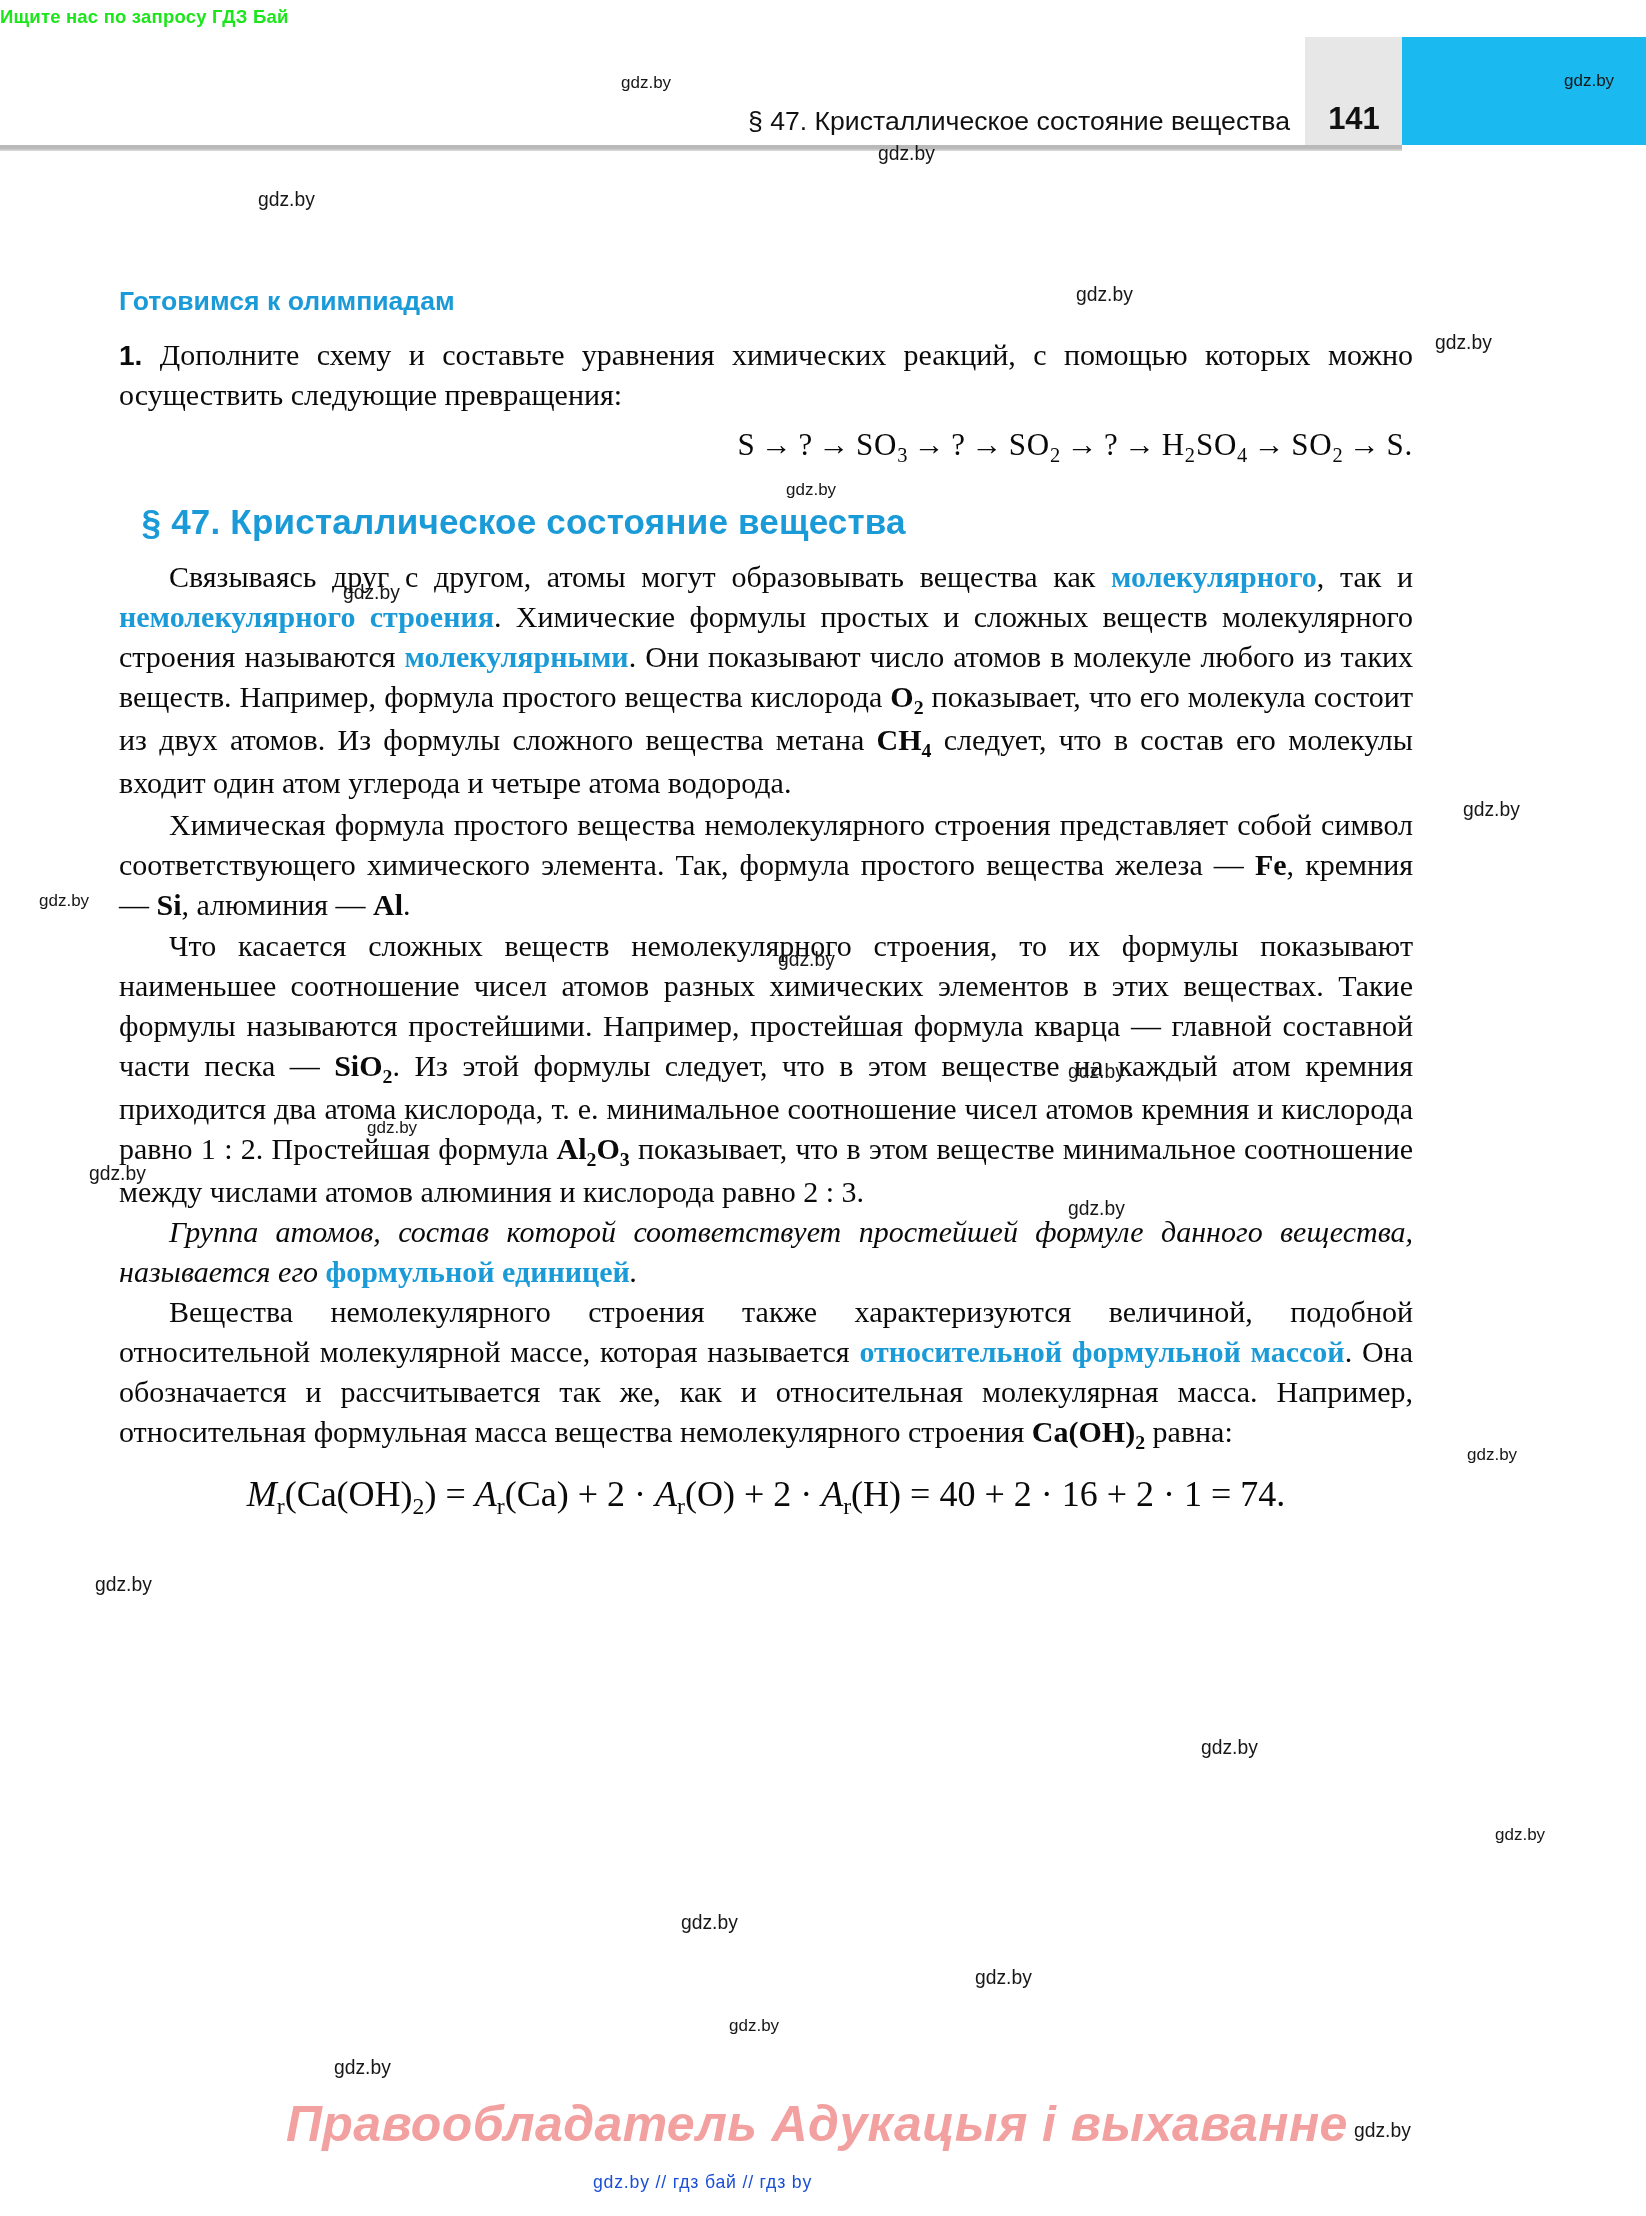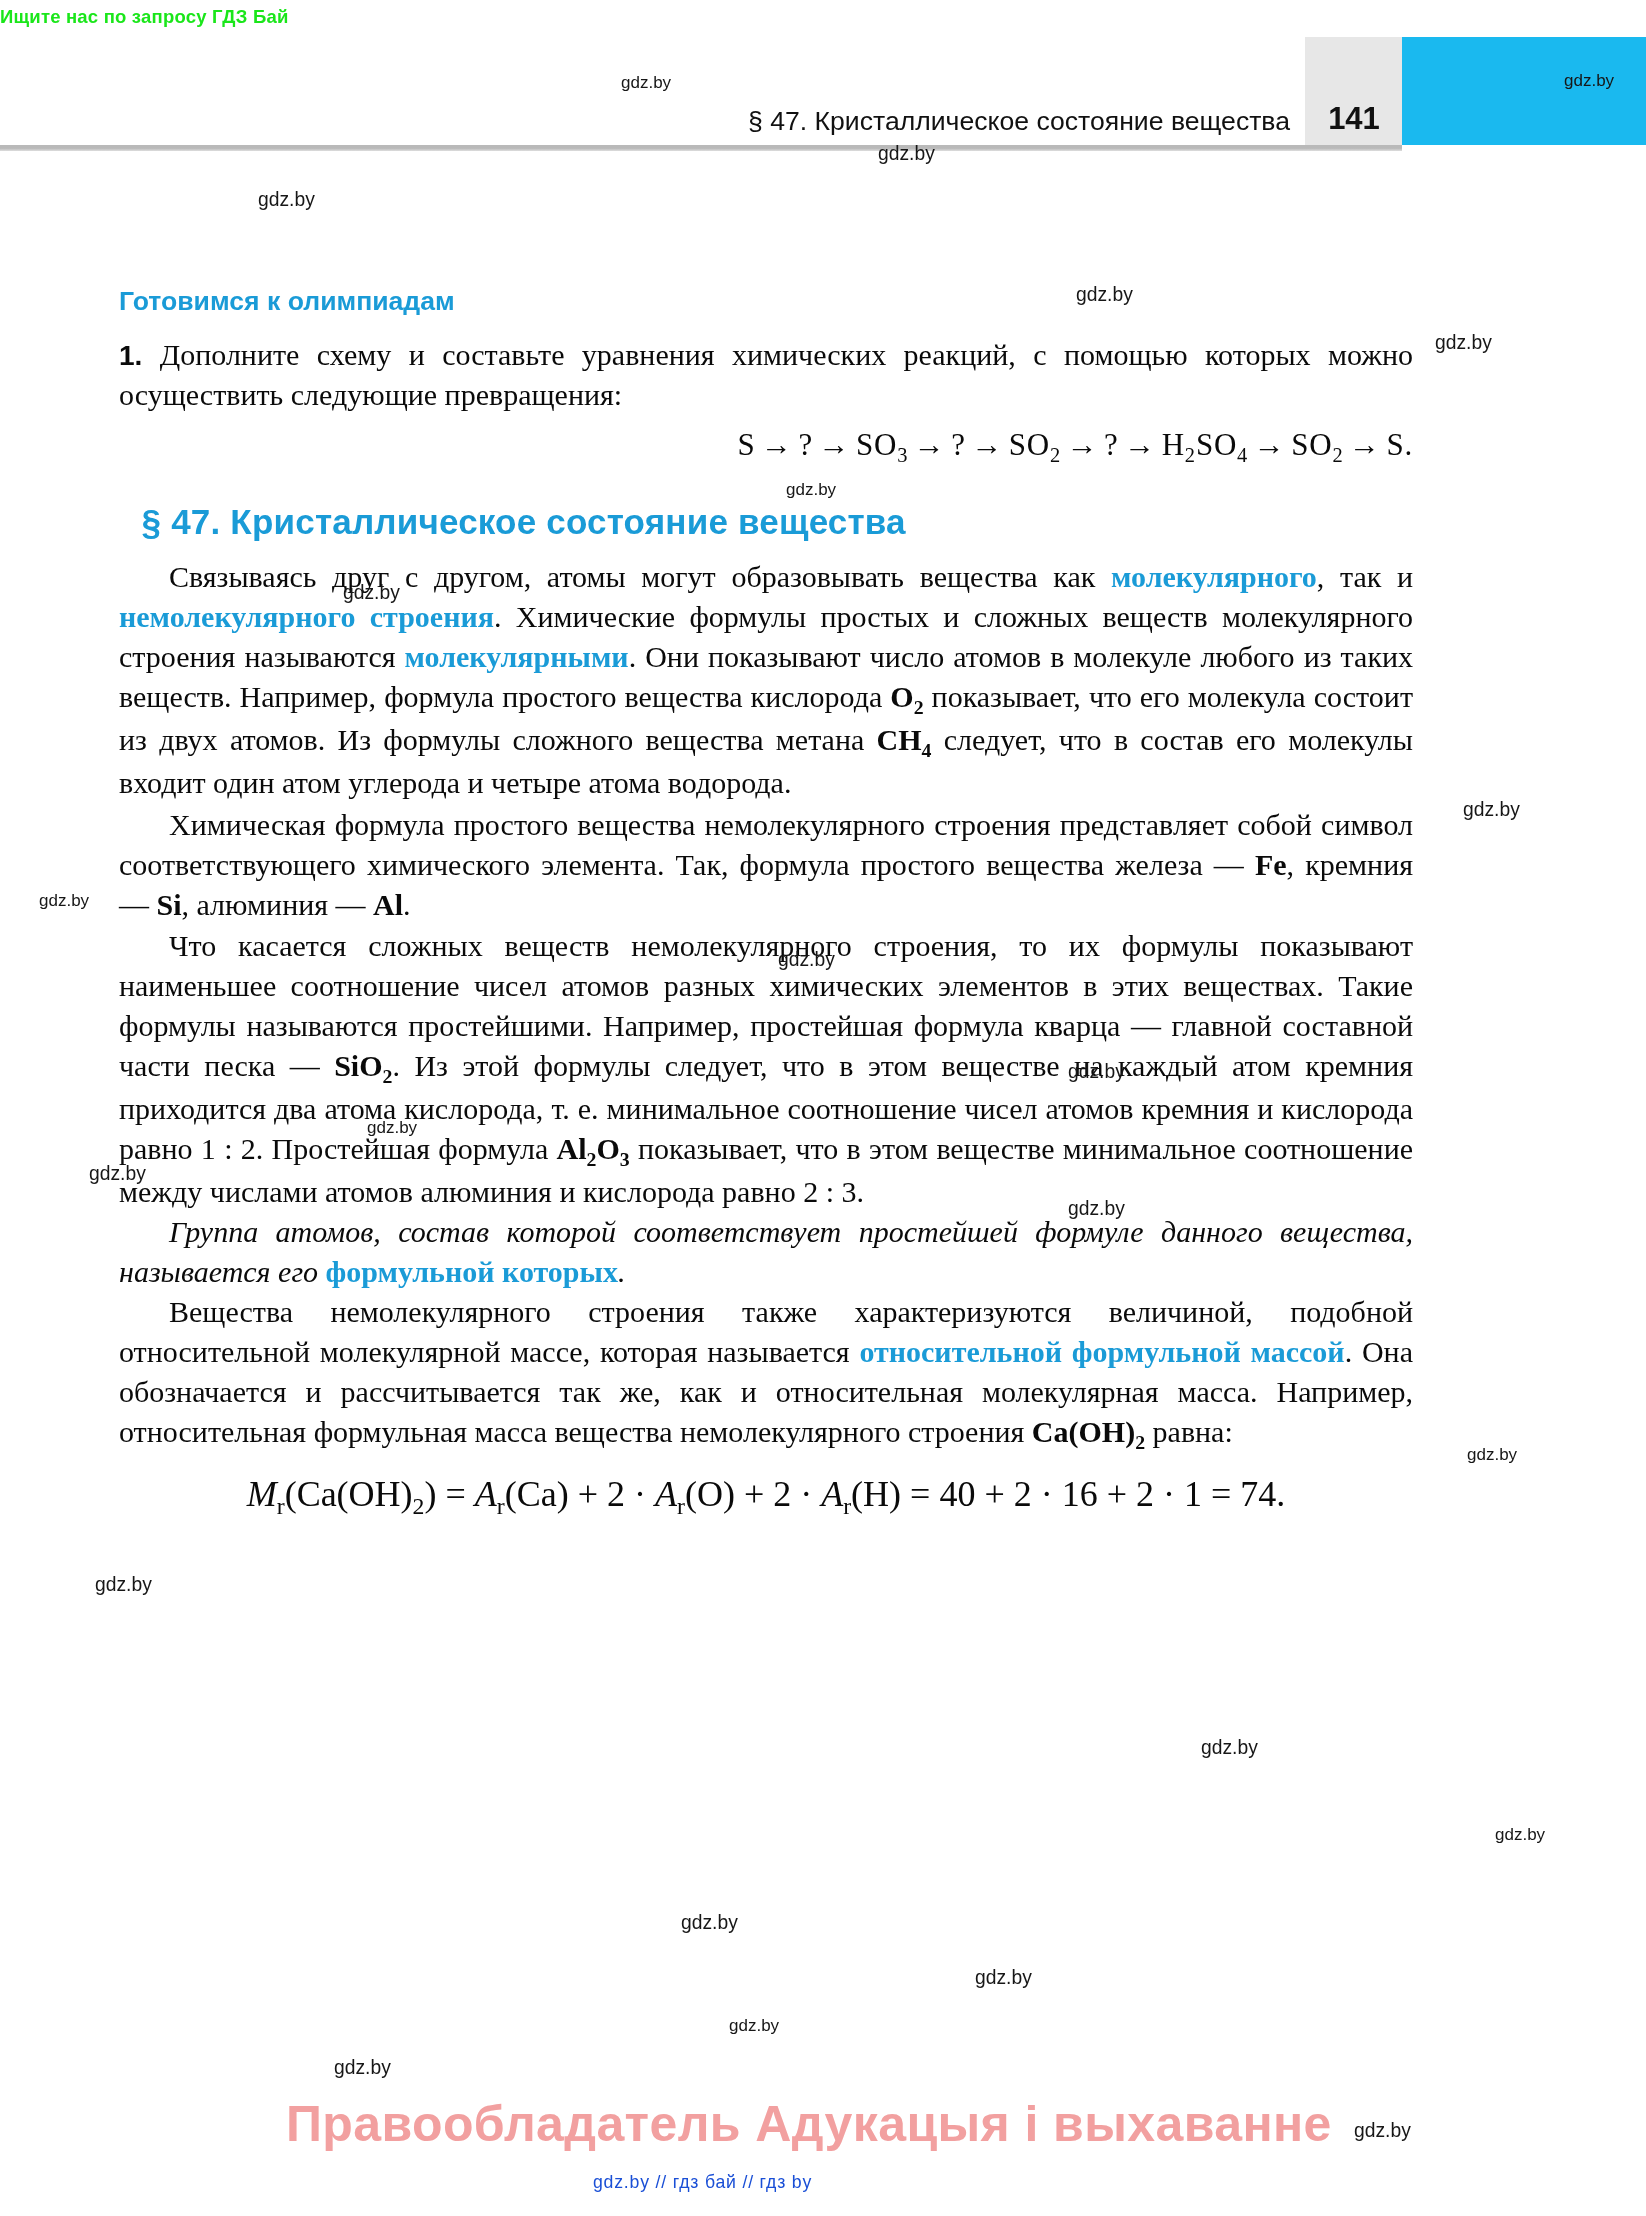--- a/index.html
+++ b/index.html
@@ -174,20 +174,21 @@
     color: #0a0a0a;
   }
   .formula-line i { font-style: italic; }
 
   
   .copyright {
     position: absolute;
     left: 286px;
     top: 2095px;
     font-family: "Liberation Sans", sans-serif;
+    font-style: italic;
     font-weight: bold;
     font-size: 50px;
     color: #f2a0a0;
     white-space: nowrap;
     letter-spacing: 0.4px;
   }
   .footer-links {
     position: absolute;
     left: 0;
     top: 2172px;
@@ -238,21 +239,21 @@
     </div>
 
     <h2 class="section-title">§ 47. Кристаллическое состояние вещества</h2>
 
     <p class="body indent"><span>Связываясь друг с другом, атомы могут образовывать вещества как </span><span class="kw">молекулярного</span><span>, так и </span><span class="kw">немолекулярного строения</span><span>. Химические формулы простых и сложных веществ молекулярного строения называются </span><span class="kw">моле­кулярными</span><span>. Они показывают число атомов в молекуле любого из таких веществ. Например, формула простого вещества кислорода </span><span class="chem"><span>O</span><sub>2</sub></span><span> показывает, что его молекула состоит из двух атомов. Из формулы сложного вещества метана </span><span class="chem"><span>CH</span><sub>4</sub></span><span> следует, что в состав его молекулы входит один атом углерода и четыре атома водорода.</span></p>
 
     <p class="body indent"><span>Химическая формула простого вещества немолекулярного строения представляет собой символ соответствующего химического элемента. Так, формула простого вещества железа — </span><span class="chem">Fe</span><span>, кремния — </span><span class="chem">Si</span><span>, алюминия — </span><span class="chem">Al</span><span>.</span></p>
 
     <p class="body indent"><span>Что касается сложных веществ немолекулярного строения, то их формулы показывают наименьшее соотношение чисел атомов разных химических элементов в этих веществах. Такие формулы называются простейшими. Например, простейшая формула кварца — главной составной части песка — </span><span class="chem"><span>SiO</span><sub>2</sub></span><span>. Из этой формулы следует, что в этом веществе на каждый атом кремния приходится два атома кислорода, т. е. минимальное соотношение чисел атомов кремния и кислорода равно 1 : 2. Простейшая формула </span><span class="chem"><span>Al</span><sub>2</sub><span>O</span><sub>3</sub></span><span> показывает, что в этом веществе минимальное соотношение между числами атомов алюминия и кислорода равно 2 : 3.</span></p>
 
-    <p class="def"><span>Группа атомов, состав которой соответствует простейшей формуле данного вещества, называется его </span><span class="kw">формульной которых</span><span>.</span></p>
+    <p class="def"><span>Группа атомов, состав которой соответствует простейшей формуле данного вещества, называется его </span><span class="kw">формульной единицей</span><span>.</span></p>
 
     <p class="body indent"><span>Вещества немолекулярного строения также характеризуются величиной, подобной относительной молекулярной массе, которая называется </span><span class="kw">от­носительной формульной массой</span><span>. Она обозначается и рассчитывается так же, как и относительная молекулярная масса. Например, относительная формульная масса вещества немолекулярного строения </span><span class="chem"><span>Ca(OH)</span><sub>2</sub></span><span> равна:</span></p>
 
     <div class="formula-line"><i>M</i><sub>r</sub><span>(Ca(OH)</span><sub>2</sub><span>)</span><span> = </span><i>A</i><sub>r</sub><span>(Ca)</span><span> + 2 · </span><i>A</i><sub>r</sub><span>(O)</span><span> + 2 · </span><i>A</i><sub>r</sub><span>(H)</span><span> = 40 + 2 · 16 + 2 · 1 = 74.</span></div>
 
   </div>
 
   <div class="copyright">Правообладатель Адукацыя і выхаванне</div>
   <div class="footer-links">gdz.by  //  гдз бай  //  гдз by</div>
 

